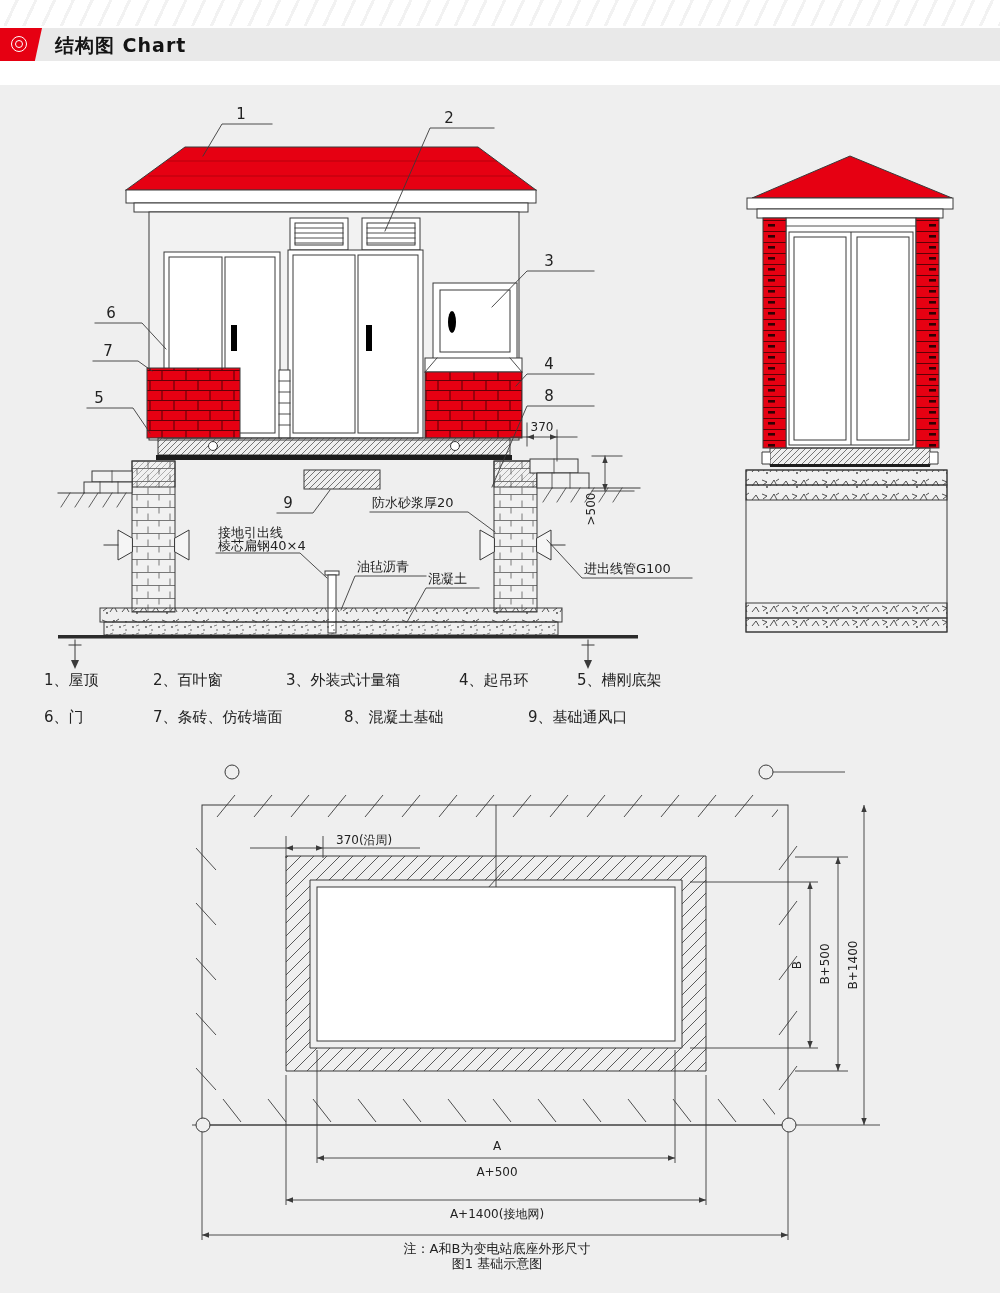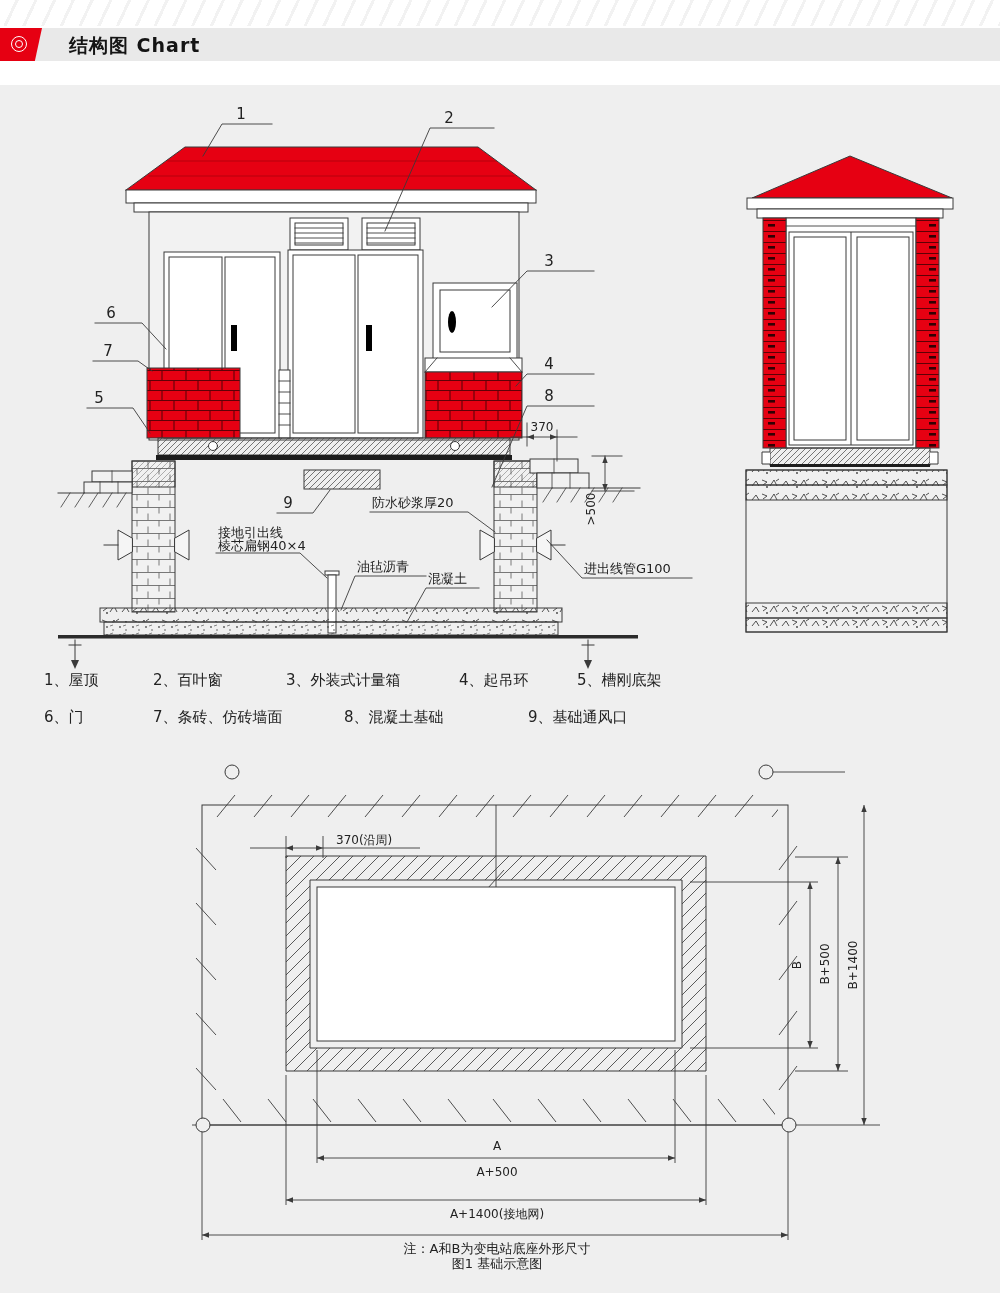--- a/index.html
+++ b/index.html
@@ -7,21 +7,21 @@
         font-family:"DejaVu Sans","Liberation Sans",sans-serif;}
   .top-band{position:absolute;left:0;top:0;width:1000px;height:26px;
         background:repeating-linear-gradient(115deg,#ffffff 0 14px,#f2f2f2 14px 17px);}
   .hdr-bar{position:absolute;left:0;top:28px;width:1000px;height:33px;background:#e9e9e9;}
   .hdr-red{position:absolute;left:0;top:28px;width:42px;height:33px;background:#e60012;
         clip-path:polygon(0 0,100% 0,83% 100%,0 100%);}
   .hdr-icon{position:absolute;left:11px;top:36px;width:16px;height:16px;border:1.6px solid #fff;
         border-radius:50%;box-sizing:border-box;}
   .hdr-icon::after{content:"";position:absolute;left:3px;top:3px;width:6px;height:6px;
         border:1.2px solid #fff;border-radius:50%;}
-  .hdr-title{position:absolute;left:69px;top:33px;font-size:19px;font-weight:bold;color:#141414;
+  .hdr-title{position:absolute;left:55px;top:33px;font-size:19px;font-weight:bold;color:#141414;
         letter-spacing:1px;}
   .draw-area{position:absolute;left:0;top:85px;width:1000px;height:1208px;background:#efefef;}
   svg{display:block;}
   svg text{fill:#222;font-family:"DejaVu Sans","Liberation Sans",sans-serif;}
   .t-num{font-size:15px;}
   .t-ann{font-size:13px;}
   .t-dim{font-size:12px;}
   .t-leg{font-size:15px;}
   .t-note{font-size:13px;}
 </style>

